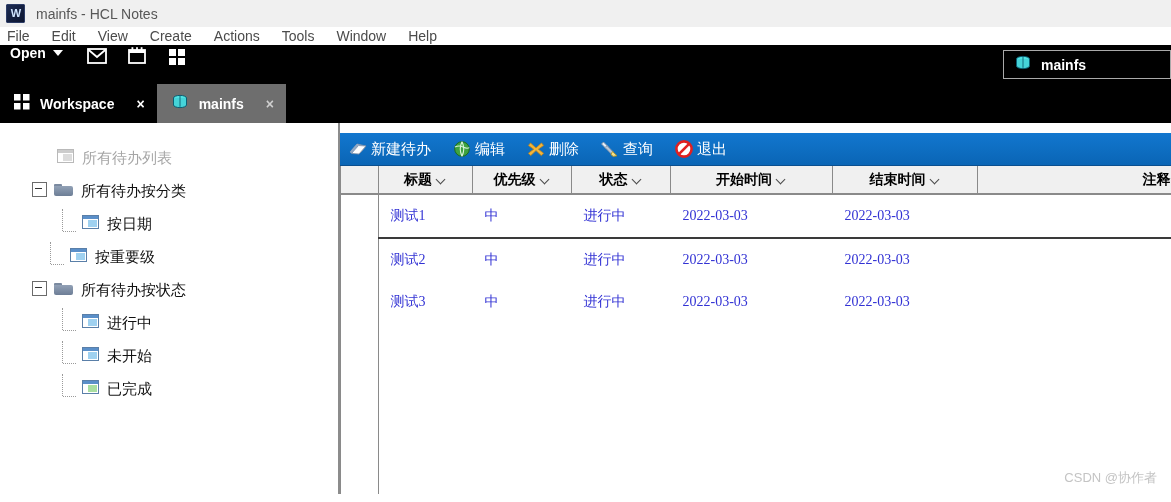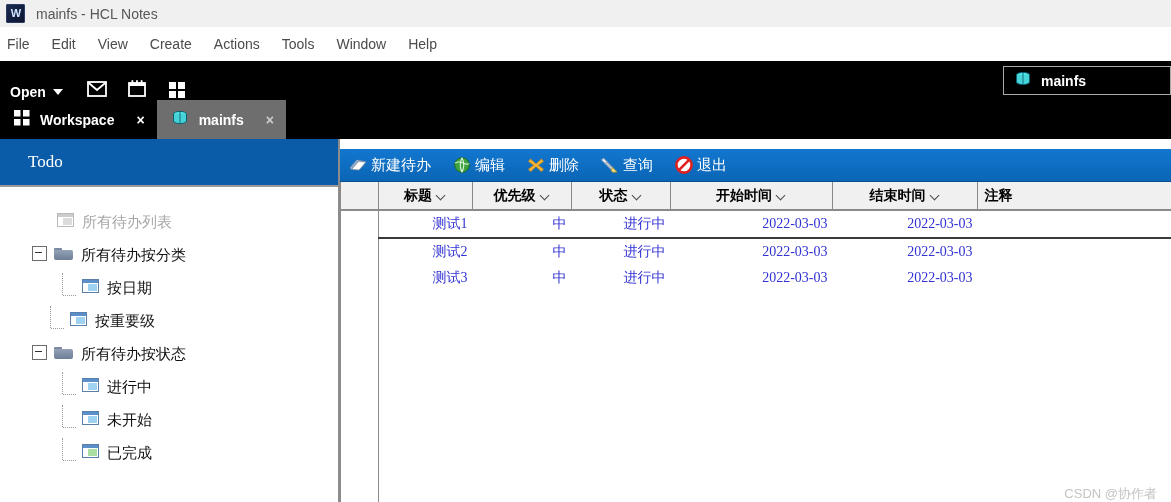--- a/index.html
+++ b/index.html
@@ -40,42 +40,42 @@
     letter-spacing: -1px;
   }
   #title-text {
     margin-left: 11px;
     font-size: 14px;
     color: #575757;
   }
 
   
   #menubar {
-    height: 34px;
+    height: 18px;
     background: #ffffff;
     display: flex;
     align-items: center;
     padding-left: 7px;
     box-sizing: border-box;
   }
   .menu-item {
     font-size: 14px;
     color: #4b4b4b;
     padding: 0 12px 0 0;
     margin-right: 10px;
     cursor: default;
     white-space: nowrap;
   }
 
   
   #toolbar {
     height: 39px;
     background: #000000;
     display: flex;
-    align-items: flex-end;
+    align-items: flex-start;
     padding-left: 10px;
     box-sizing: border-box;
     position: relative;
   }
   #open-button {
     display: flex; align-items: center;
     color: #ffffff;
     font-size: 14px;
     font-weight: bold;
     margin-right: 22px;
@@ -327,42 +327,42 @@
     padding: 0;
     box-sizing: border-box;
   }
   table.grid th.gutter { border-right: 1px solid #8a8a8a; }
   table.grid th .th-in {
     display: flex;
     align-items: center;
     justify-content: center;
     gap: 5px;
   }
-  table.grid th.lead .th-in { justify-content: flex-start; padding-left: 7px; }
+  table.grid th.lead .th-in { justify-content: flex-end; padding-left: 7px; }
   .chev {
     width: 9px; height: 9px;
     position: relative;
     flex: 0 0 auto;
   }
   .chev::after {
     content: "";
     position: absolute;
     left: 0; top: 1px;
     width: 6px; height: 6px;
     border-right: 1px solid #4a4a4a;
     border-bottom: 1px solid #4a4a4a;
     transform: rotate(45deg);
   }
   table.grid td {
     height: 21px;
     font-size: 14px;
     color: #3232d4;
     font-family: "Liberation Serif", serif;
-    text-align: right;
-    padding: 4px;
+    text-align: left;
+    padding: 12px;
     border-right: 1px solid transparent;
     box-sizing: border-box;
   }
   table.grid td.gutter {
     border-right: 1px solid #8a8a8a;
     background: #ffffff;
   }
   tr.row-selected td:not(.gutter) {
     border-top: 2px solid #3a3a3a;
     border-bottom: 2px solid #3a3a3a;
@@ -483,23 +483,20 @@
       </svg>
     </span>
     <span class="tab-label">mainfs</span>
     <span class="tab-close">×</span>
   </div>
 </div>
 
 <div id="body-area">
 
   <div id="sidebar">
-    <div id="sidebar-header">
-      <span class="title">Todo</span>
-    </div>
 
     <div id="tree">
 
       <div class="tree-row level0-indent dim">
         <span class="ico-view dim"></span>
         <span class="label">所有待办列表</span>
       </div>
 
       <div class="tree-row" style="padding-left:32px">
         <span class="twisty"></span>

